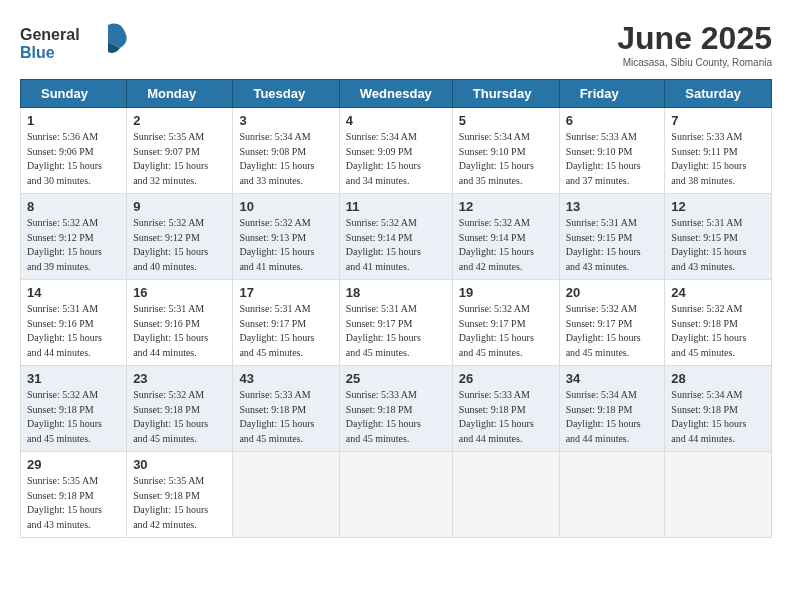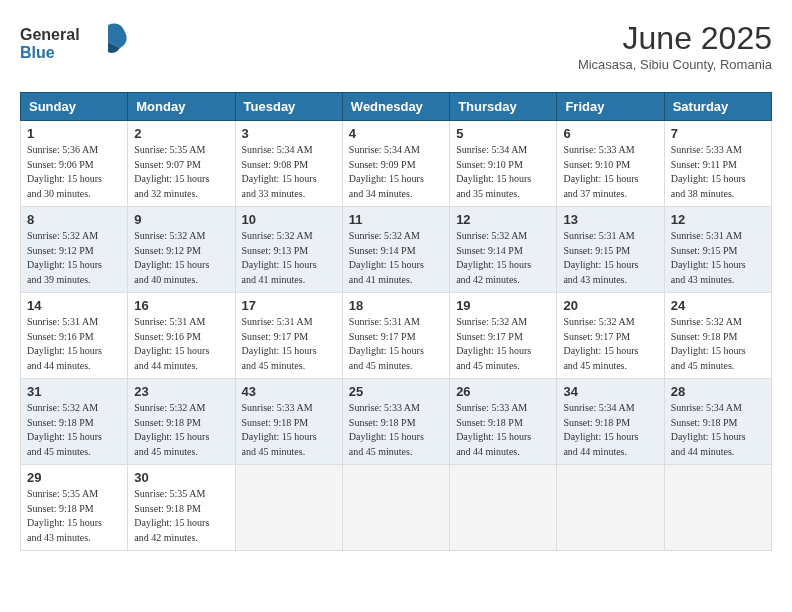--- a/index.html
+++ b/index.html
@@ -7,48 +7,48 @@
       font-family: Arial, sans-serif;
       background: #fff;
       width: 792px;
       min-height: 612px;
       padding: 20px;
     }
     .header {
       display: flex;
       justify-content: space-between;
       align-items: flex-start;
-      margin-bottom: 20px;
+      margin-bottom: 10px;
     }
     .logo {
       display: flex;
       align-items: center;
     }
     .title-area {
       text-align: right;
     }
     .month-title {
       font-size: 32px;
-      font-weight: normal;
+      font-weight: bold;
       color: #333;
     }
     .location {
-      font-size: 13px;
+      font-size: 10px;
       color: #555;
     }
     .calendar {
       width: 100%;
       border-collapse: collapse;
       border: 1px solid #ccc;
     }
     .calendar th {
       background-color: #2874a6;
       color: #fff;
       text-align: left;
-      padding: 6px 8px;
+      padding: 6px 20px;
       font-size: 13px;
       font-weight: bold;
       border: 1px solid #1a5276;
     }
     .calendar td {
       vertical-align: top;
       padding: 5px 6px;
       font-size: 10.5px;
       color: #333;
       border: 1px solid #ddd;

